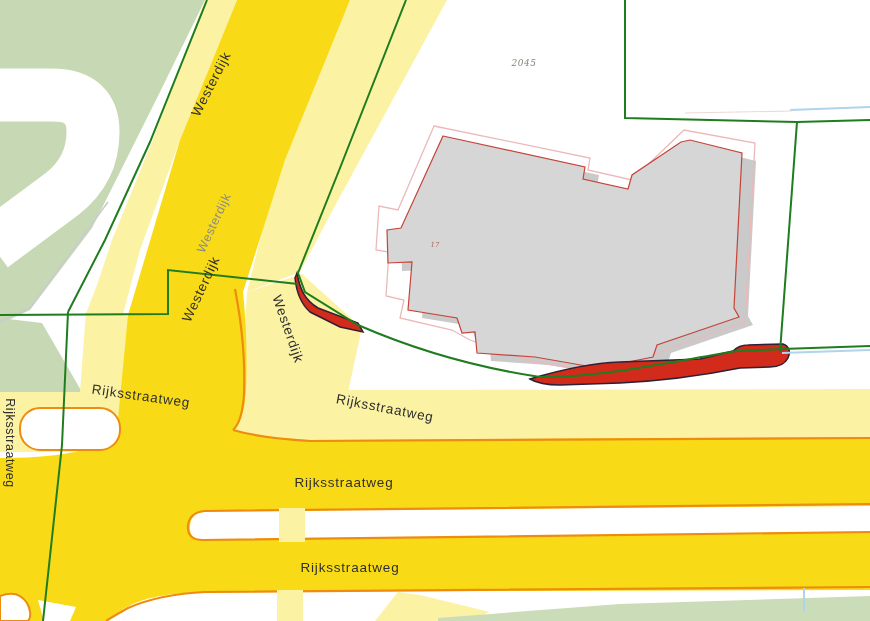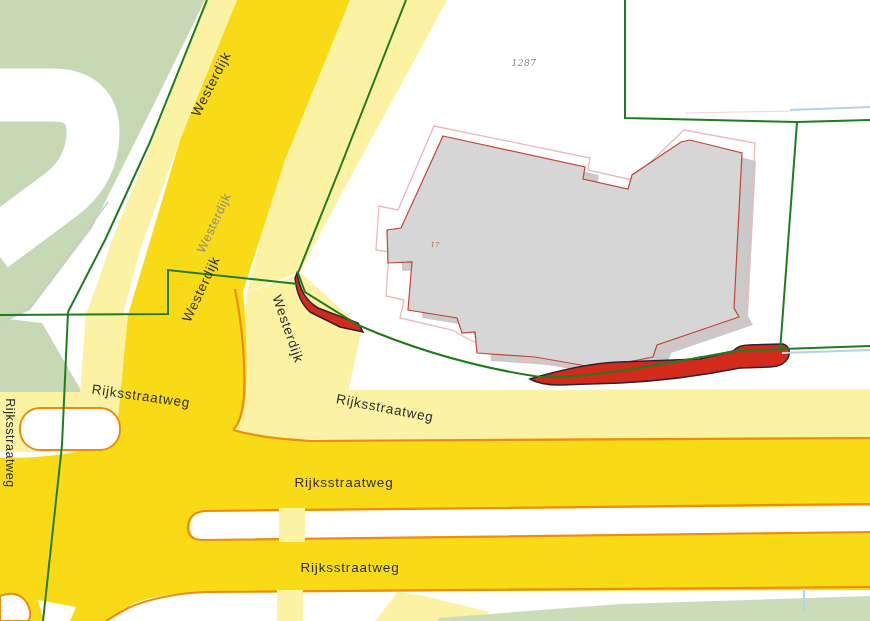--- a/index.html
+++ b/index.html
@@ -96,15 +96,15 @@
   <div class="map-label lbl-road-sm lbl-gray" style="left:214px;top:223px;transform:translate(-50%,-50%) rotate(-65deg);">Westerdijk</div>
   <div class="map-label lbl-road" style="left:201px;top:289px;transform:translate(-50%,-50%) rotate(-65deg);">Westerdijk</div>
   <div class="map-label lbl-road" style="left:288px;top:329px;transform:translate(-50%,-50%) rotate(71deg);">Westerdijk</div>
 
   <div class="map-label lbl-road-sm" style="left:10px;top:443px;transform:translate(-50%,-50%) rotate(90deg);">Rijksstraatweg</div>
   <div class="map-label lbl-road" style="left:141px;top:396px;transform:translate(-50%,-50%) rotate(8deg);">Rijksstraatweg</div>
   <div class="map-label lbl-road" style="left:385px;top:408px;transform:translate(-50%,-50%) rotate(11deg);">Rijksstraatweg</div>
   <div class="map-label lbl-road" style="left:344px;top:482px;transform:translate(-50%,-50%);">Rijksstraatweg</div>
   <div class="map-label lbl-road" style="left:350px;top:567px;transform:translate(-50%,-50%);">Rijksstraatweg</div>
 
-  <div class="map-label lbl-parcel" style="left:524px;top:63px;transform:translate(-50%,-50%);">1287</div>
+  <div class="map-label lbl-parcel" style="left:524px;top:63px;transform:translate(-50%,-50%);">2045</div>
   <div class="map-label lbl-house" style="left:435px;top:245px;transform:translate(-50%,-50%);">17</div>
 </div>
 
 </body></html>

